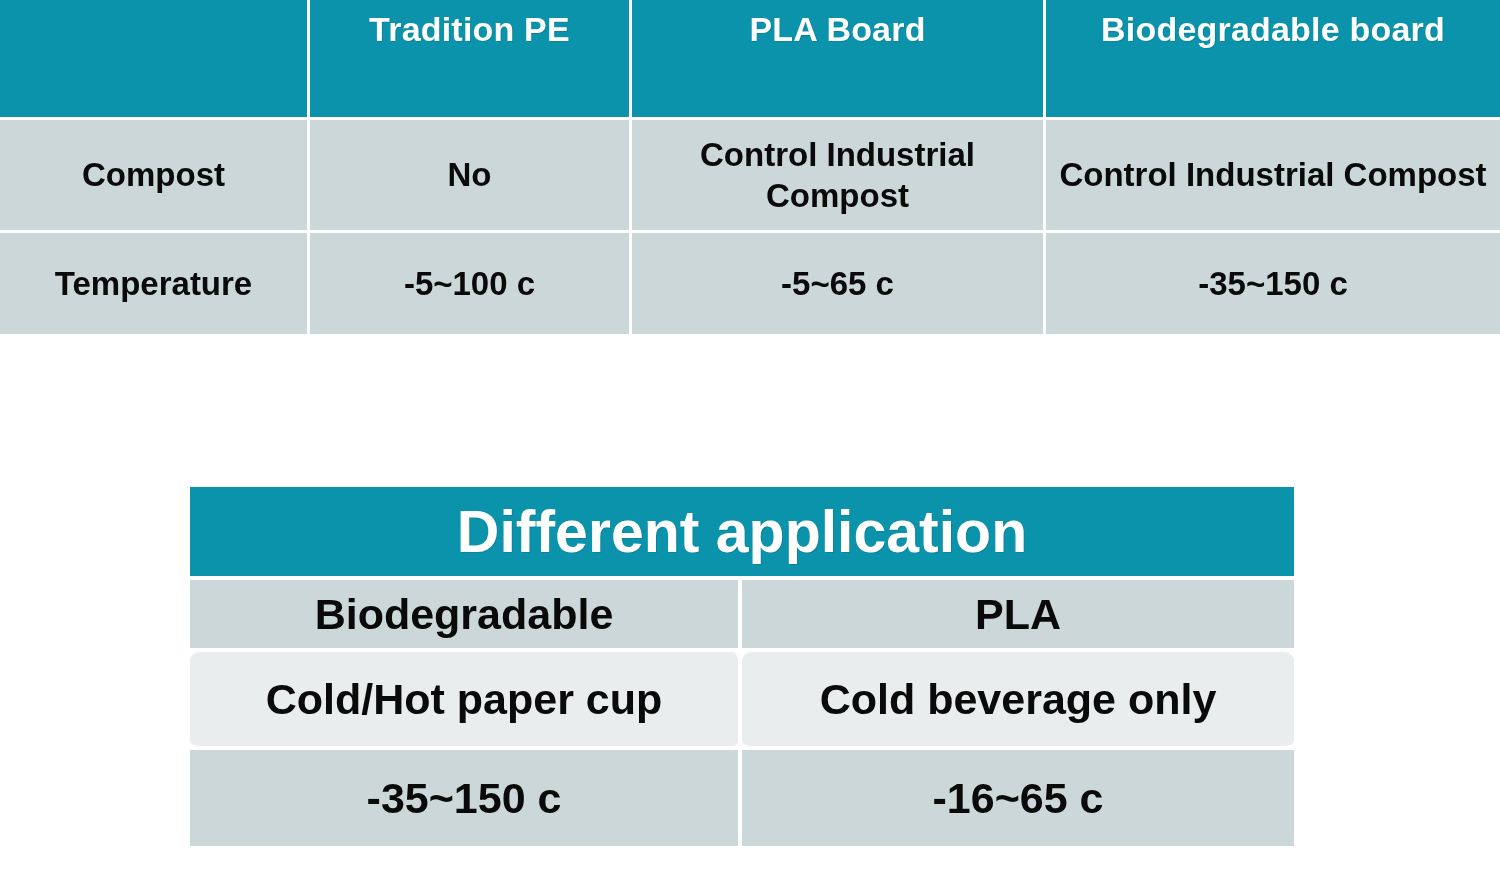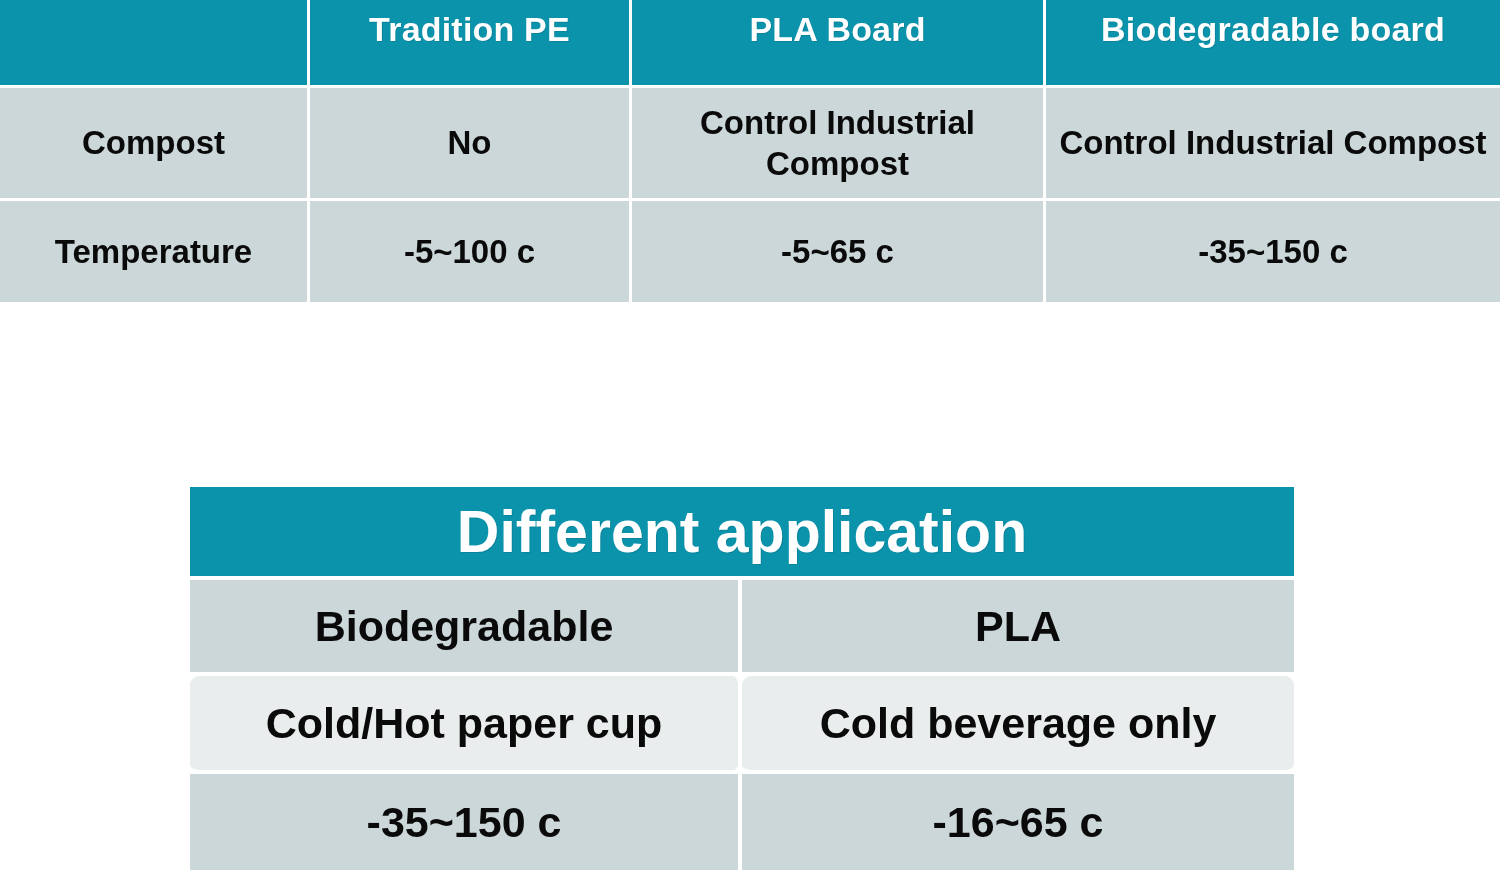--- a/index.html
+++ b/index.html
@@ -28,21 +28,21 @@
     border-bottom:3px solid #ffffff;
     box-sizing:border-box;
   }
   #comparison-table td:last-child{border-right:none;}
 
   .t1-head{
     background:#0b93ac;
     color:#ffffff;
     font-weight:bold;
     font-size:34px;
-    height:88px;
+    height:120px;
     vertical-align:top !important;
     padding-top:10px !important;
     letter-spacing:.2px;
     text-shadow:1px 1px 0 rgba(0,0,0,.10);
   }
   .t1-head.blank{background:#0b93ac;}
 
   .rowA td{background:#ccd7d9;}
   .rowB td{background:#e9eded;}
 
@@ -85,21 +85,21 @@
     height:93px;
     text-shadow:1px 1px 0 rgba(0,0,0,.10);
   }
   .t2-cell{
     color:#0a0a0a;
     font-weight:bold;
     font-size:43px;
   }
   .a-rowA td{background:#ccd7d9;}
   .a-rowB td{background:#e9eded;border-radius:9px;}
-  .ar1{height:96px;}
+  .ar1{height:72px;}
   .ar2{height:98px;}
   .ar3{height:100px;}
 </style>
 </head>
 <body>
 
 <table id="comparison-table">
   <colgroup>
     <col style="width:310px">
     <col style="width:322px">

